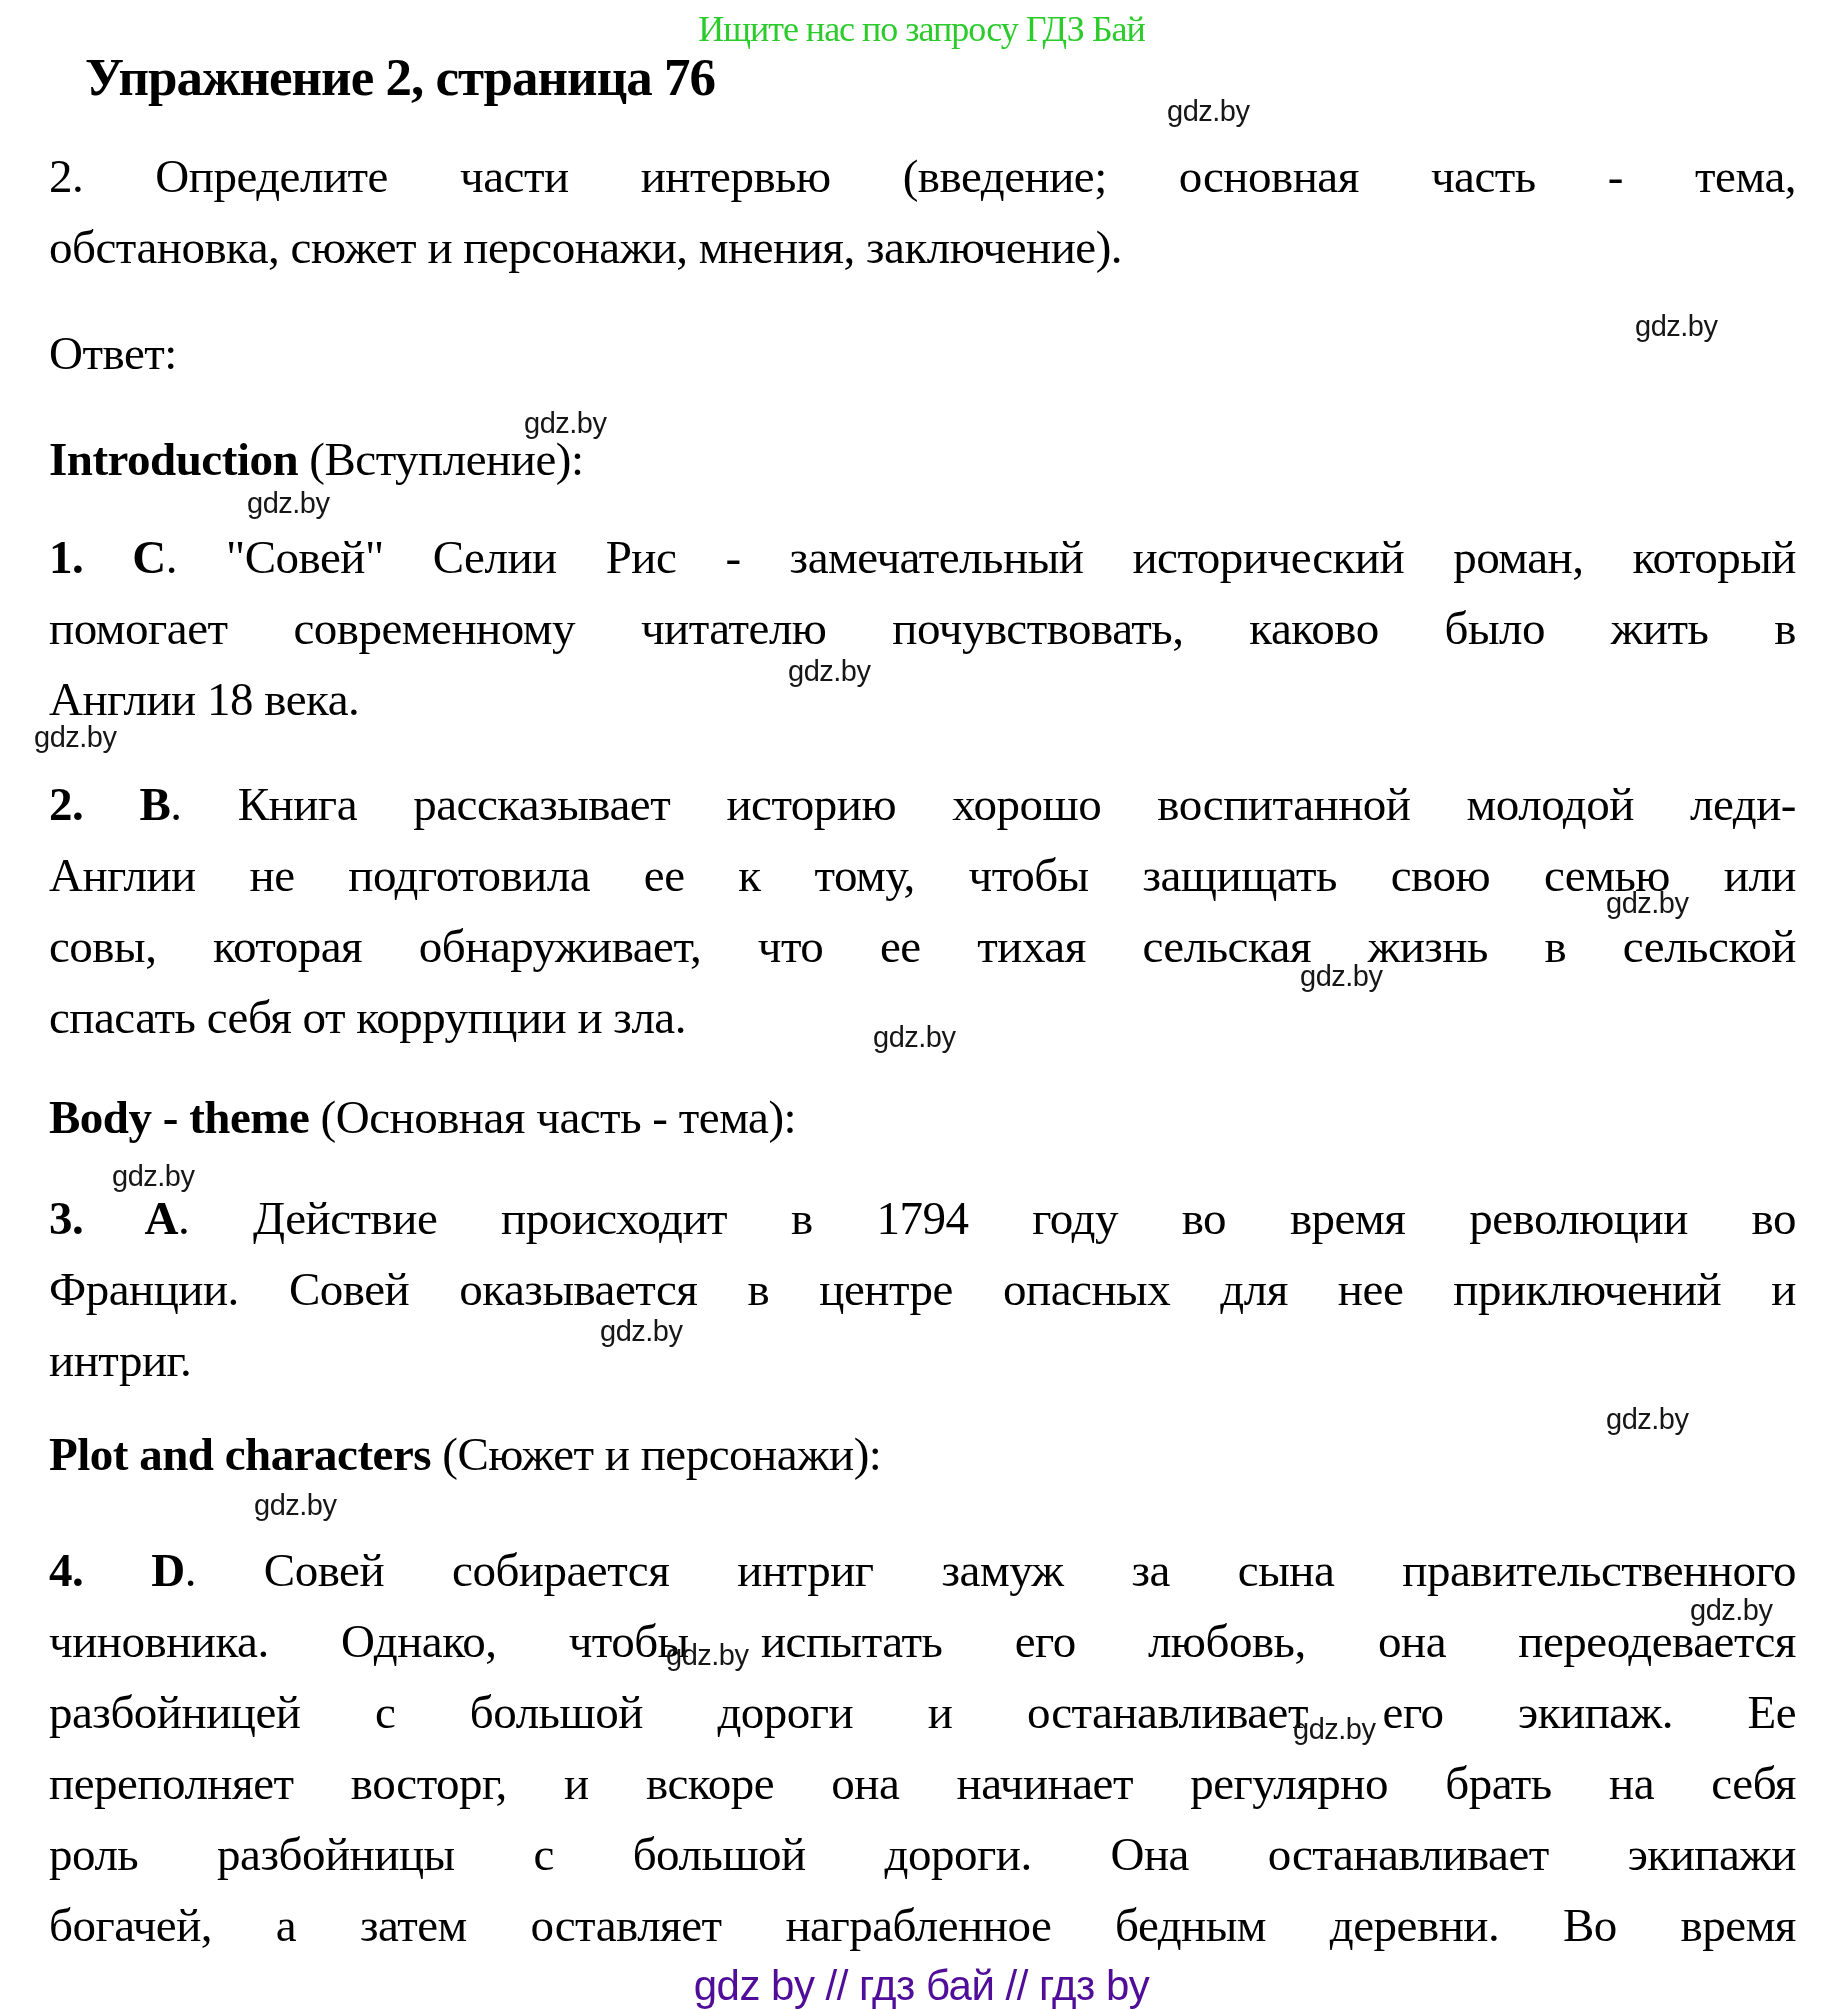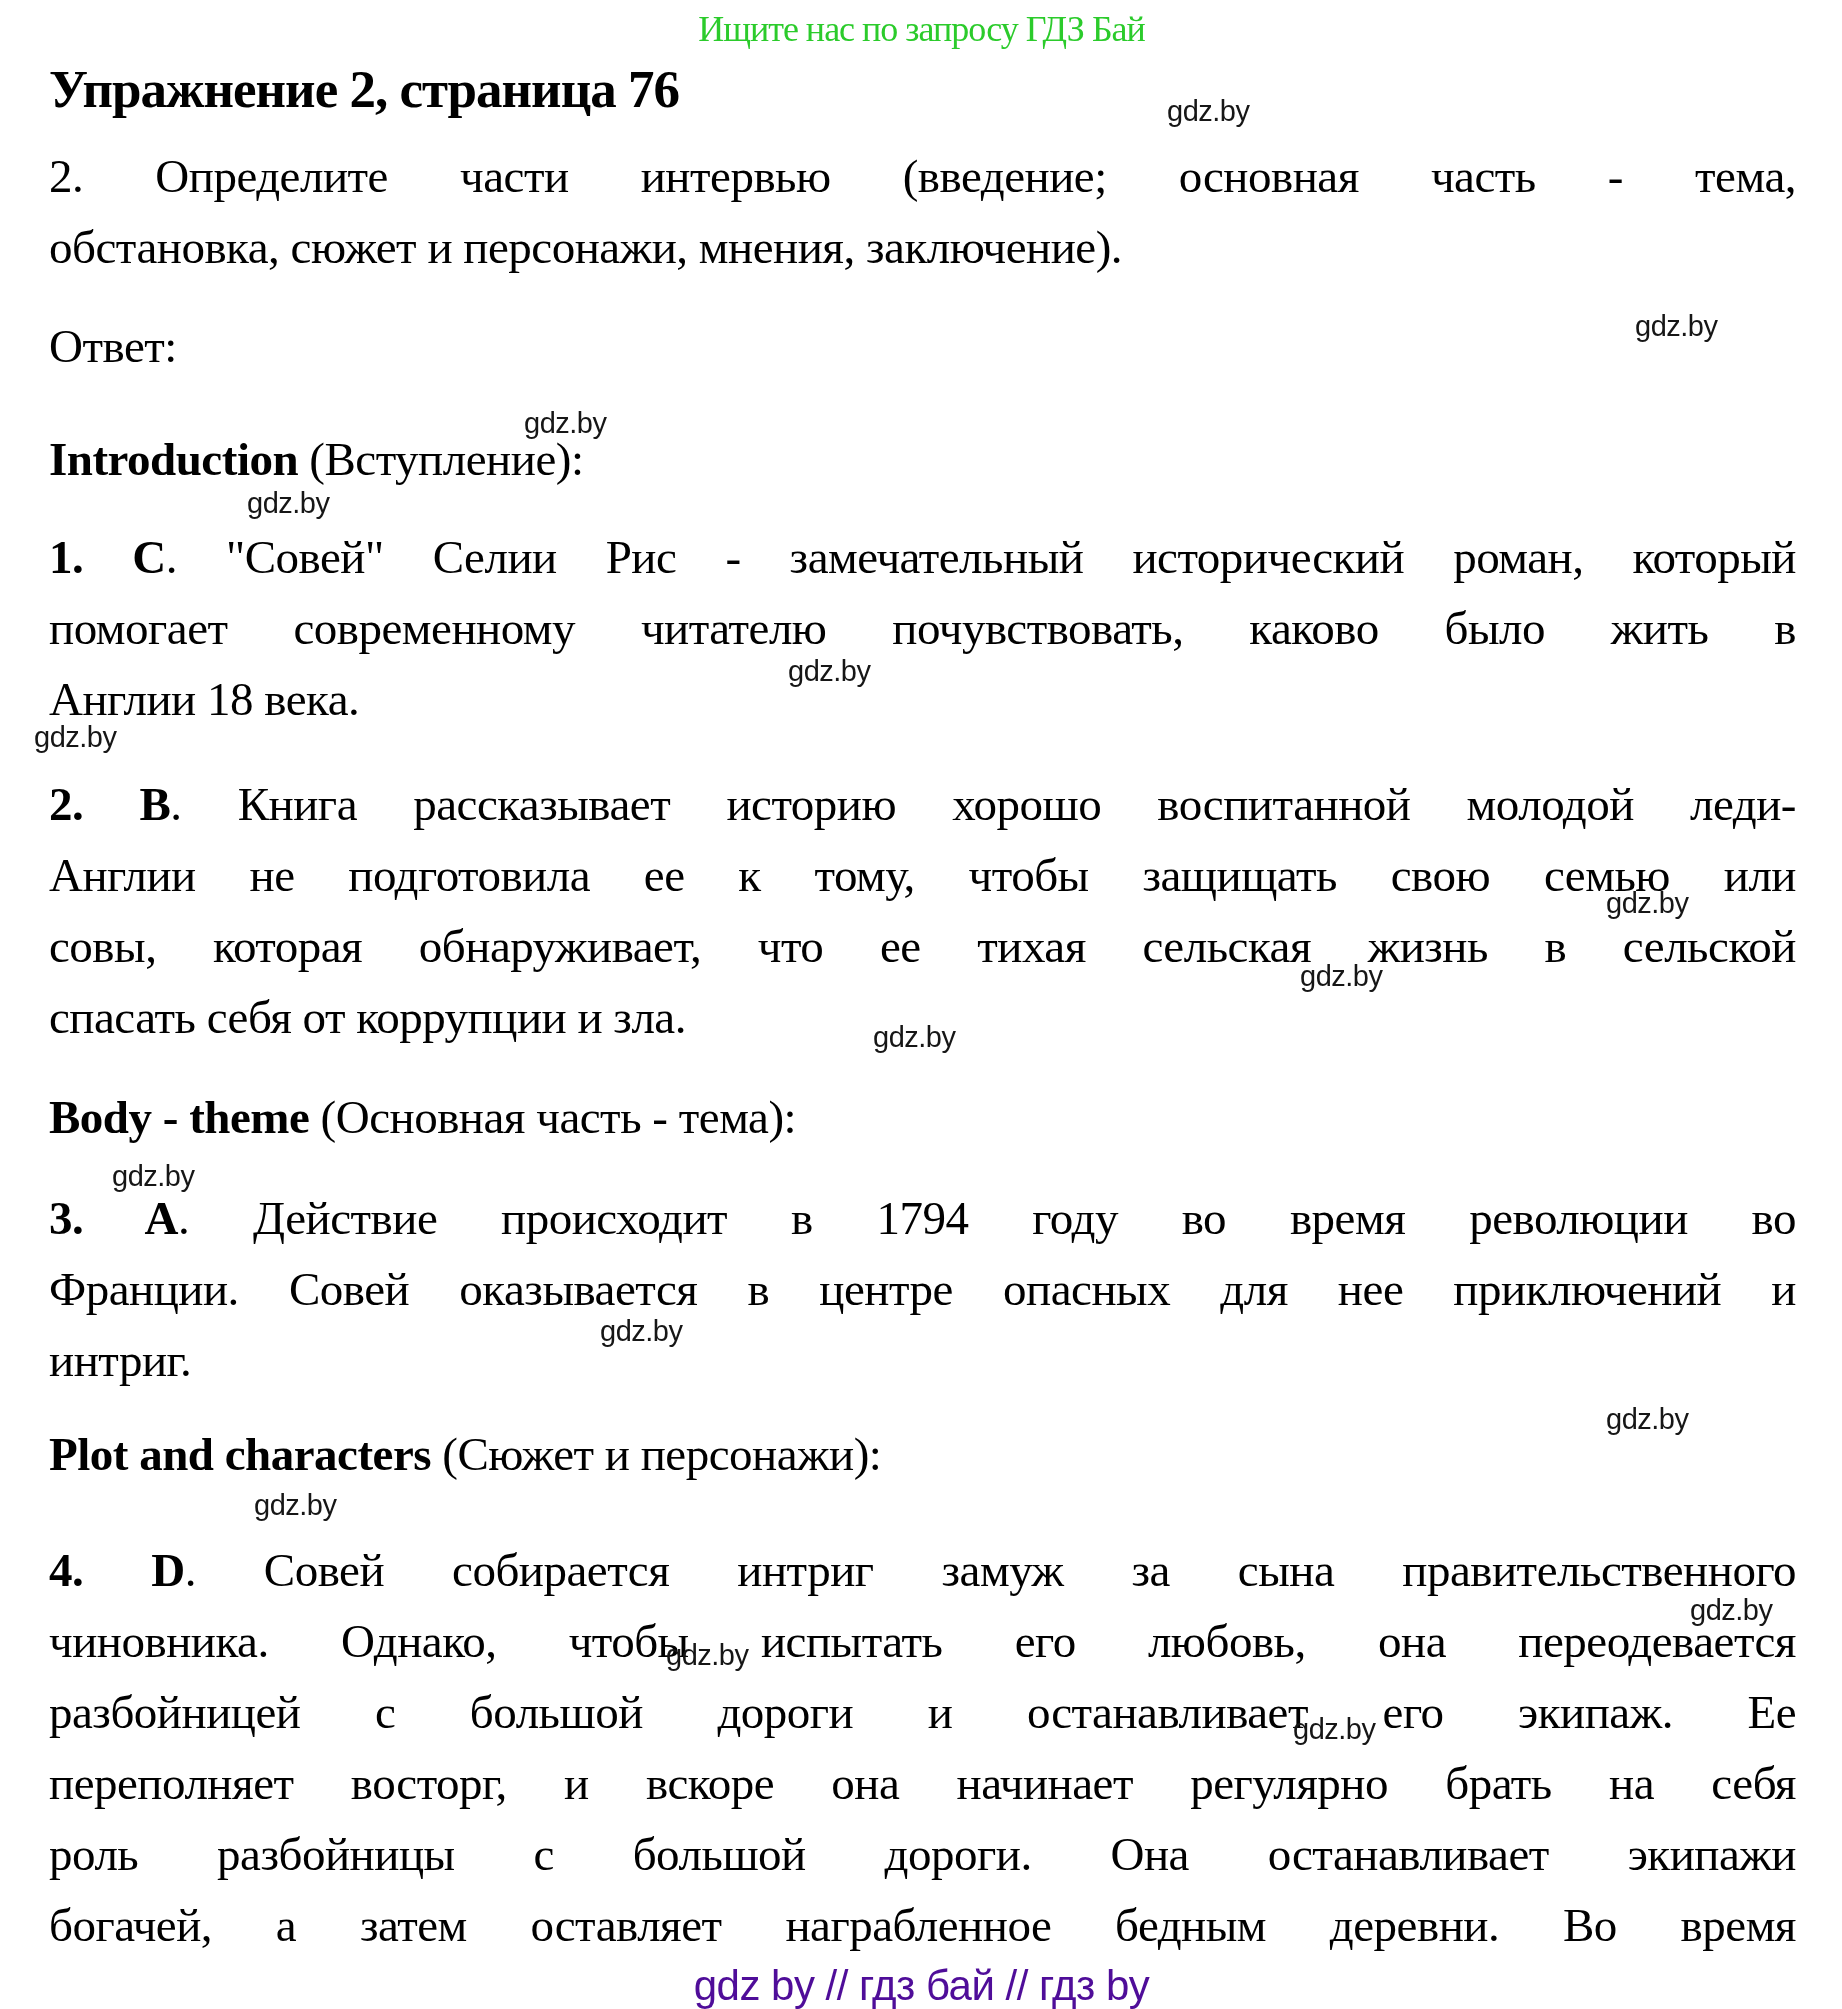--- a/index.html
+++ b/index.html
@@ -47,28 +47,28 @@
     font-family:"Liberation Sans", sans-serif;
     font-size:42px;letter-spacing:-0.5px;
   }
 </style>
 </head>
 <body>
 
 <div class="page">
   <div class="banner" style="color: rgb(43, 203, 43);">Ищите нас по запросу ГДЗ Бай</div>
   <div id="doc">
-      <div class="block title" style="top: 54px;">
+      <div class="block title" style="top: 42px; margin-left: 36px;">
         <div class="line"><span>Упражнение 2, страница 76</span></div>
       </div>
       <div class="block" style="top: 141px;">
         <div class="line j"><span>2. Определите части интервью (введение; основная часть - тема,</span></div>
         <div class="line"><span>обстановка, сюжет и персонажи, мнения, заключение).</span></div>
       </div>
-      <div class="block" style="top: 311px;">
+      <div class="block" style="top: 318px;">
         <div class="line"><span>Ответ:</span></div>
       </div>
       <div class="block" style="top: 424px;">
         <div class="line"><span class="bseg">Introduction</span><span> (Вступление):</span></div>
       </div>
       <div class="block" style="top: 522px;">
         <div class="line j"><span class="bseg">1. C</span><span>. "Совей" Селии Рис - замечательный исторический роман, который</span></div>
         <div class="line j"><span>помогает современному читателю почувствовать, каково было жить в</span></div>
         <div class="line"><span>Англии 18 века.</span></div>
       </div>

